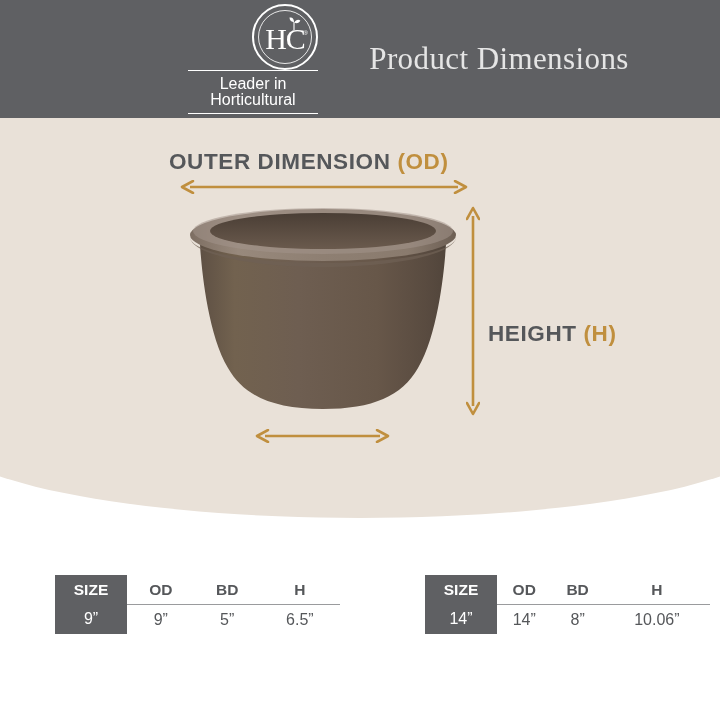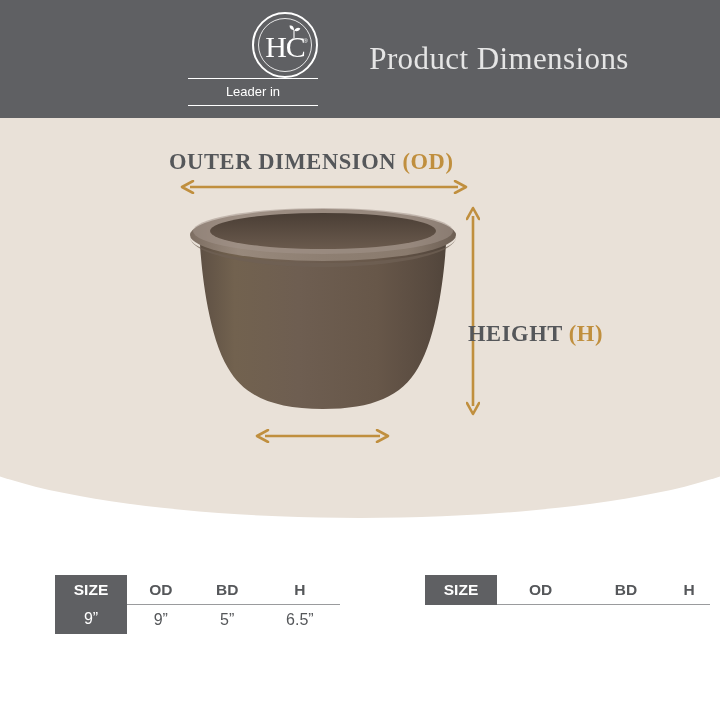--- a/index.html
+++ b/index.html
@@ -76,21 +76,21 @@
     position: absolute;
     z-index: 3;
     right: 8px;
     top: 24px;
     font-size: 6px;
     color: #ffffff;
   }
   #brand-tagline {
     margin-left: 13px;
     color: #ffffff;
-    font-size: 13px;
+    font-size: 16px;
     line-height: 16px;
     text-align: center;
     padding: 5px 0 5px 0;
     border-top: 1px solid #ffffff;
     border-bottom: 1px solid #ffffff;
     width: 130px;
   }
   #page-title {
     flex: 1;
     text-align: center;
@@ -102,21 +102,20 @@
   }
 
   
   #diagram-panel {
     position: absolute;
     left: 0;
     top: 118px;
     width: 720px;
     height: 400px;
     overflow: hidden;
-    font-family: Liberation Serif, serif;
   }
   #diagram-bg {
     position: absolute;
     left: -60px;
     top: -260px;
     width: 840px;
     height: 660px;
     background: #e9e1d8;
     border-radius: 0 0 50% 50% / 0 0 13% 13%;
   }
@@ -126,21 +125,21 @@
     position: absolute;
     font-size: 22.5px;
     font-weight: bold;
     letter-spacing: 0.6px;
     color: #55575a;
     white-space: nowrap;
   }
   .dim-label .abbr { color: #c08f3e; }
   #label-od { left: 169px; top: 31px; }
   #label-bd { left: 176px; top: 337px; }
-  #label-h  { left: 468px; top: 203px; }
+  #label-h  { left: 488px; top: 203px; }
 
   
   .arrow-h {
     position: absolute;
     height: 14px;
   }
   .arrow-v {
     position: absolute;
     width: 14px;
   }
@@ -210,20 +209,21 @@
       <svg id="logo-leaf" viewBox="0 0 14 13">
         <path d="M7 13 L7 5" stroke="#ffffff" stroke-width="1.1" fill="none"></path>
         <path d="M7 5 C7 1, 4.5 0, 2.5 0.5 C2.5 3.5, 4.5 5, 7 5 Z" fill="#ffffff"></path>
         <path d="M7.4 5.6 C8.6 2.6, 11.5 2.4, 13.3 3.4 C12.3 6.1, 9.6 6.8, 7.4 5.6 Z" fill="#ffffff"></path>
       </svg>
       <span id="logo-reg">®</span>
     </div>
 
     <div id="brand-tagline">
       <div>Leader in</div>
+      <div>Horticultural</div>
     </div>
 
   </div>
 
   <div id="page-title">Product Dimensions</div>
 </div>
 
 <div id="diagram-panel">
   <div id="diagram-bg"></div>
 
@@ -319,14 +319,20 @@
 <table class="size-table" id="table-right">
   <thead>
     <tr>
       <th class="hdr-size">SIZE</th>
       <th>OD</th>
       <th>BD</th>
       <th>H</th>
     </tr>
   </thead>
   <tbody>
+    <tr>
+      <td class="col-size">14”</td>
+      <td>14”</td>
+      <td>8”</td>
+      <td>10.06”</td>
+    </tr>
   </tbody>
 </table>
 
 </body></html>

